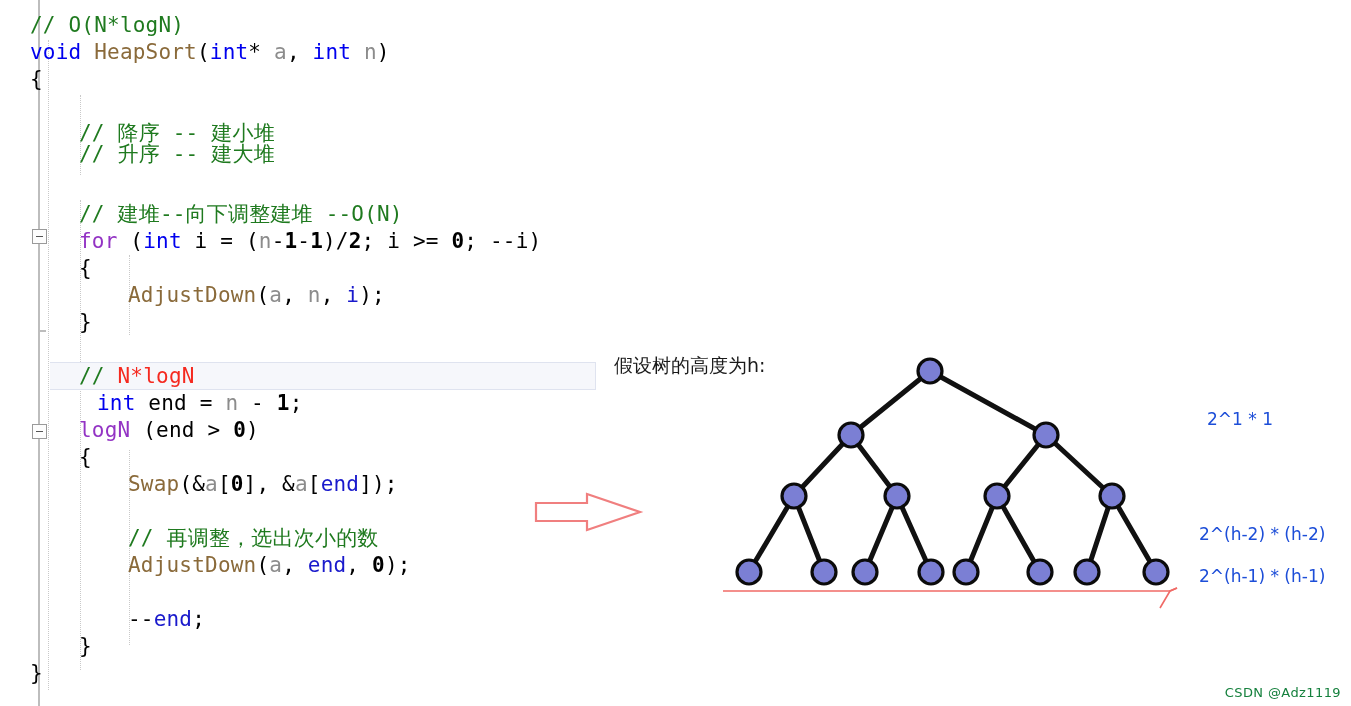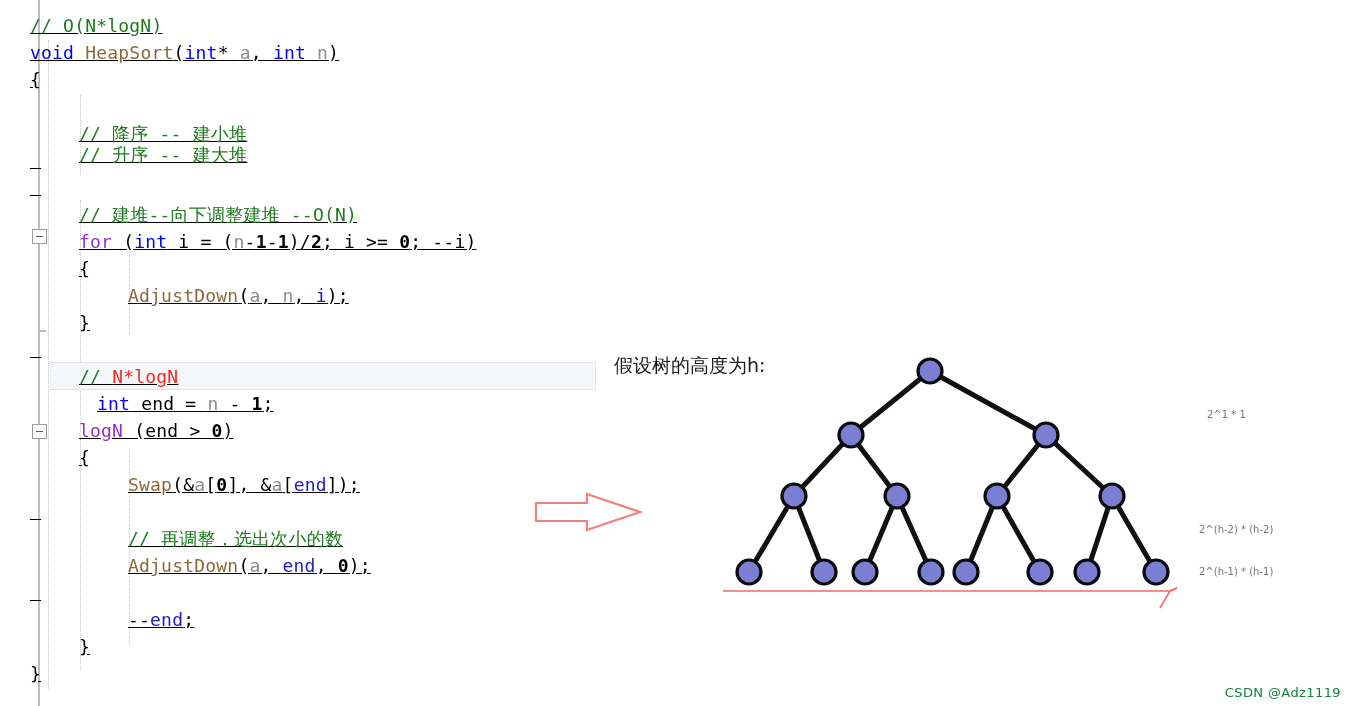--- a/index.html
+++ b/index.html
@@ -58,25 +58,24 @@
     width: 0;
     border-left: 1px dotted #c9c9c9;
   }
 
   
   .code-line {
     position: absolute;
     left: 0;
     white-space: pre;
     font-family: "DejaVu Sans Mono", "Liberation Mono", monospace;
-    font-size: 18px;
+    font-size: 21px;
     line-height: 27px;
     letter-spacing: 0.2px;
     color: #000000;
-    text-decoration: underline;
   }
   .tok-cmt   { color: #1f7a1f; }
   .tok-kw    { color: #0000ee; }
   .tok-ctl   { color: #9333c4; }
   .tok-fn    { color: #8a6a3a; }
   .tok-var   { color: #8c8c8c; }
   .tok-id    { color: #1a1acc; }
   .tok-num   { color: #000000; font-weight: bold; }
   .tok-red   { color: #f5291f; }
   .tok-plain { color: #000000; }
@@ -102,23 +101,23 @@
   #diagram-heading {
     position: absolute;
     left: 614px; top: 353px;
     font-family: "DejaVu Sans", sans-serif;
     font-size: 19px;
     color: #1a1a1a;
     white-space: nowrap;
   }
   .red-label {
     position: absolute;
-    color: #737373;
+    color: #1d4ed8;
     font-family: "DejaVu Sans", sans-serif;
-    font-size: 10px;
+    font-size: 17px;
     white-space: nowrap;
   }
   #label-top    { left: 1207px; top: 409px; }
   #label-mid    { left: 1199px; top: 524px; }
   #label-bottom { left: 1199px; top: 566px; }
 
   #tree-svg {
     position: absolute;
     left: 700px; top: 340px;
   }

